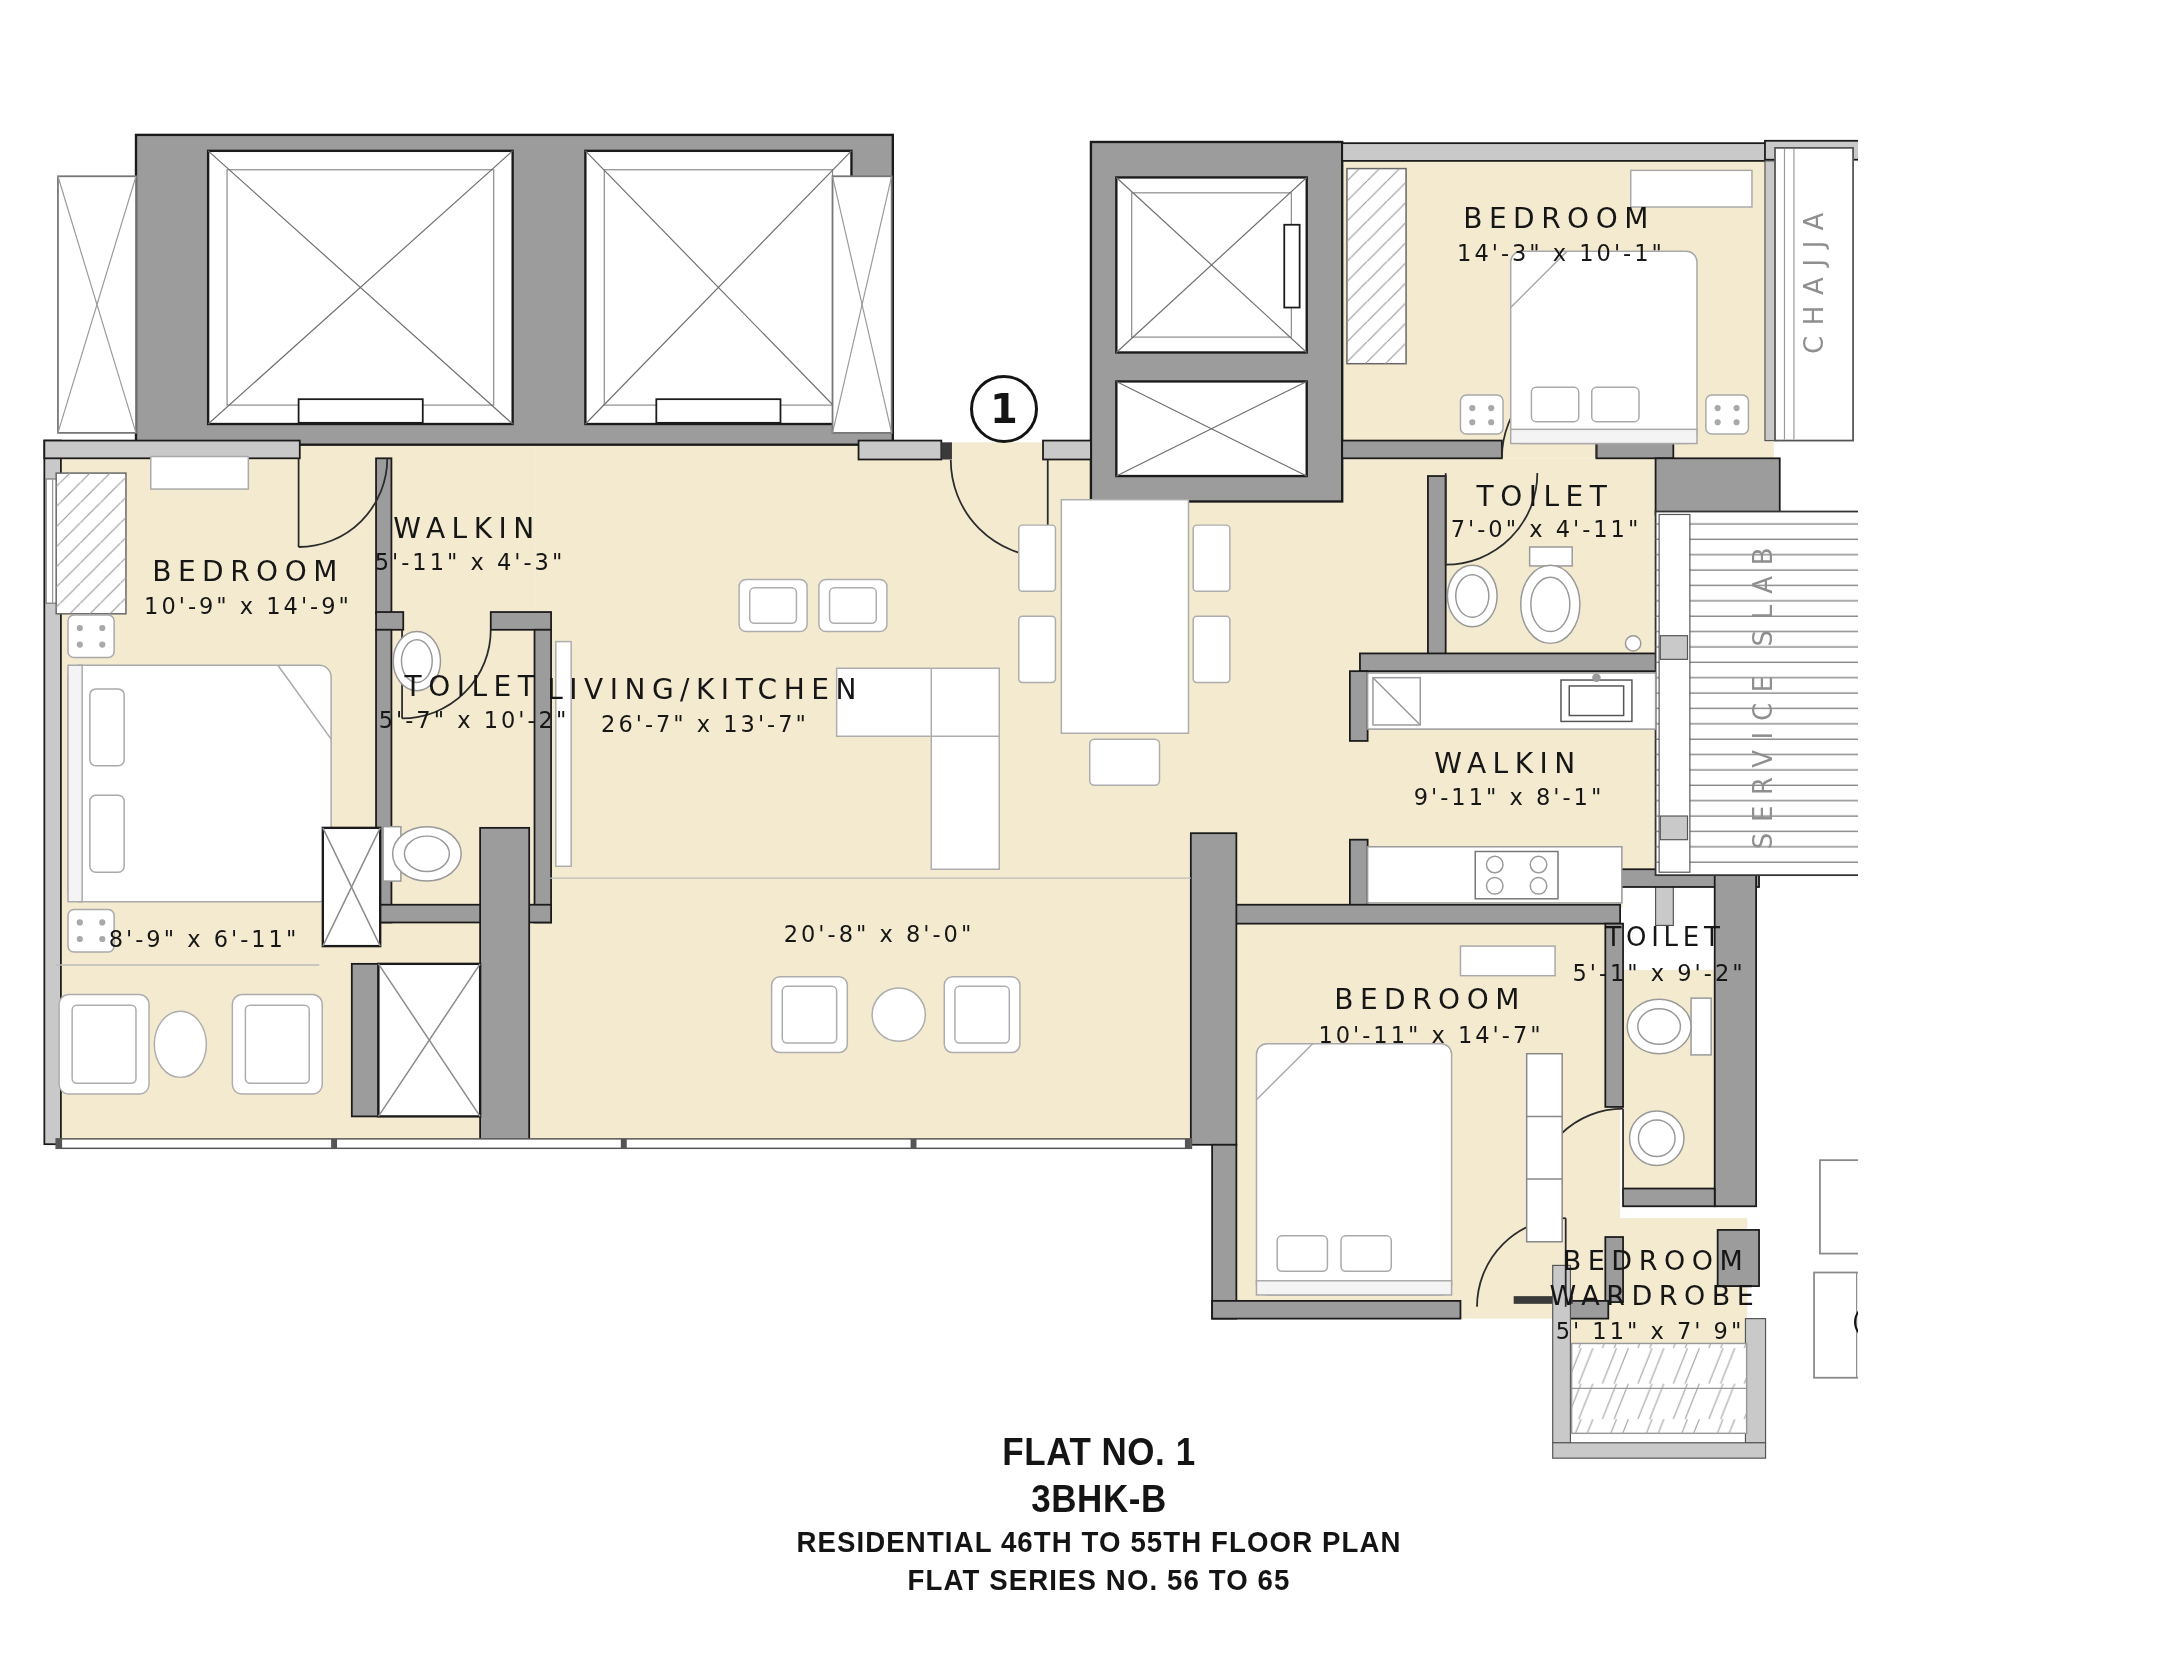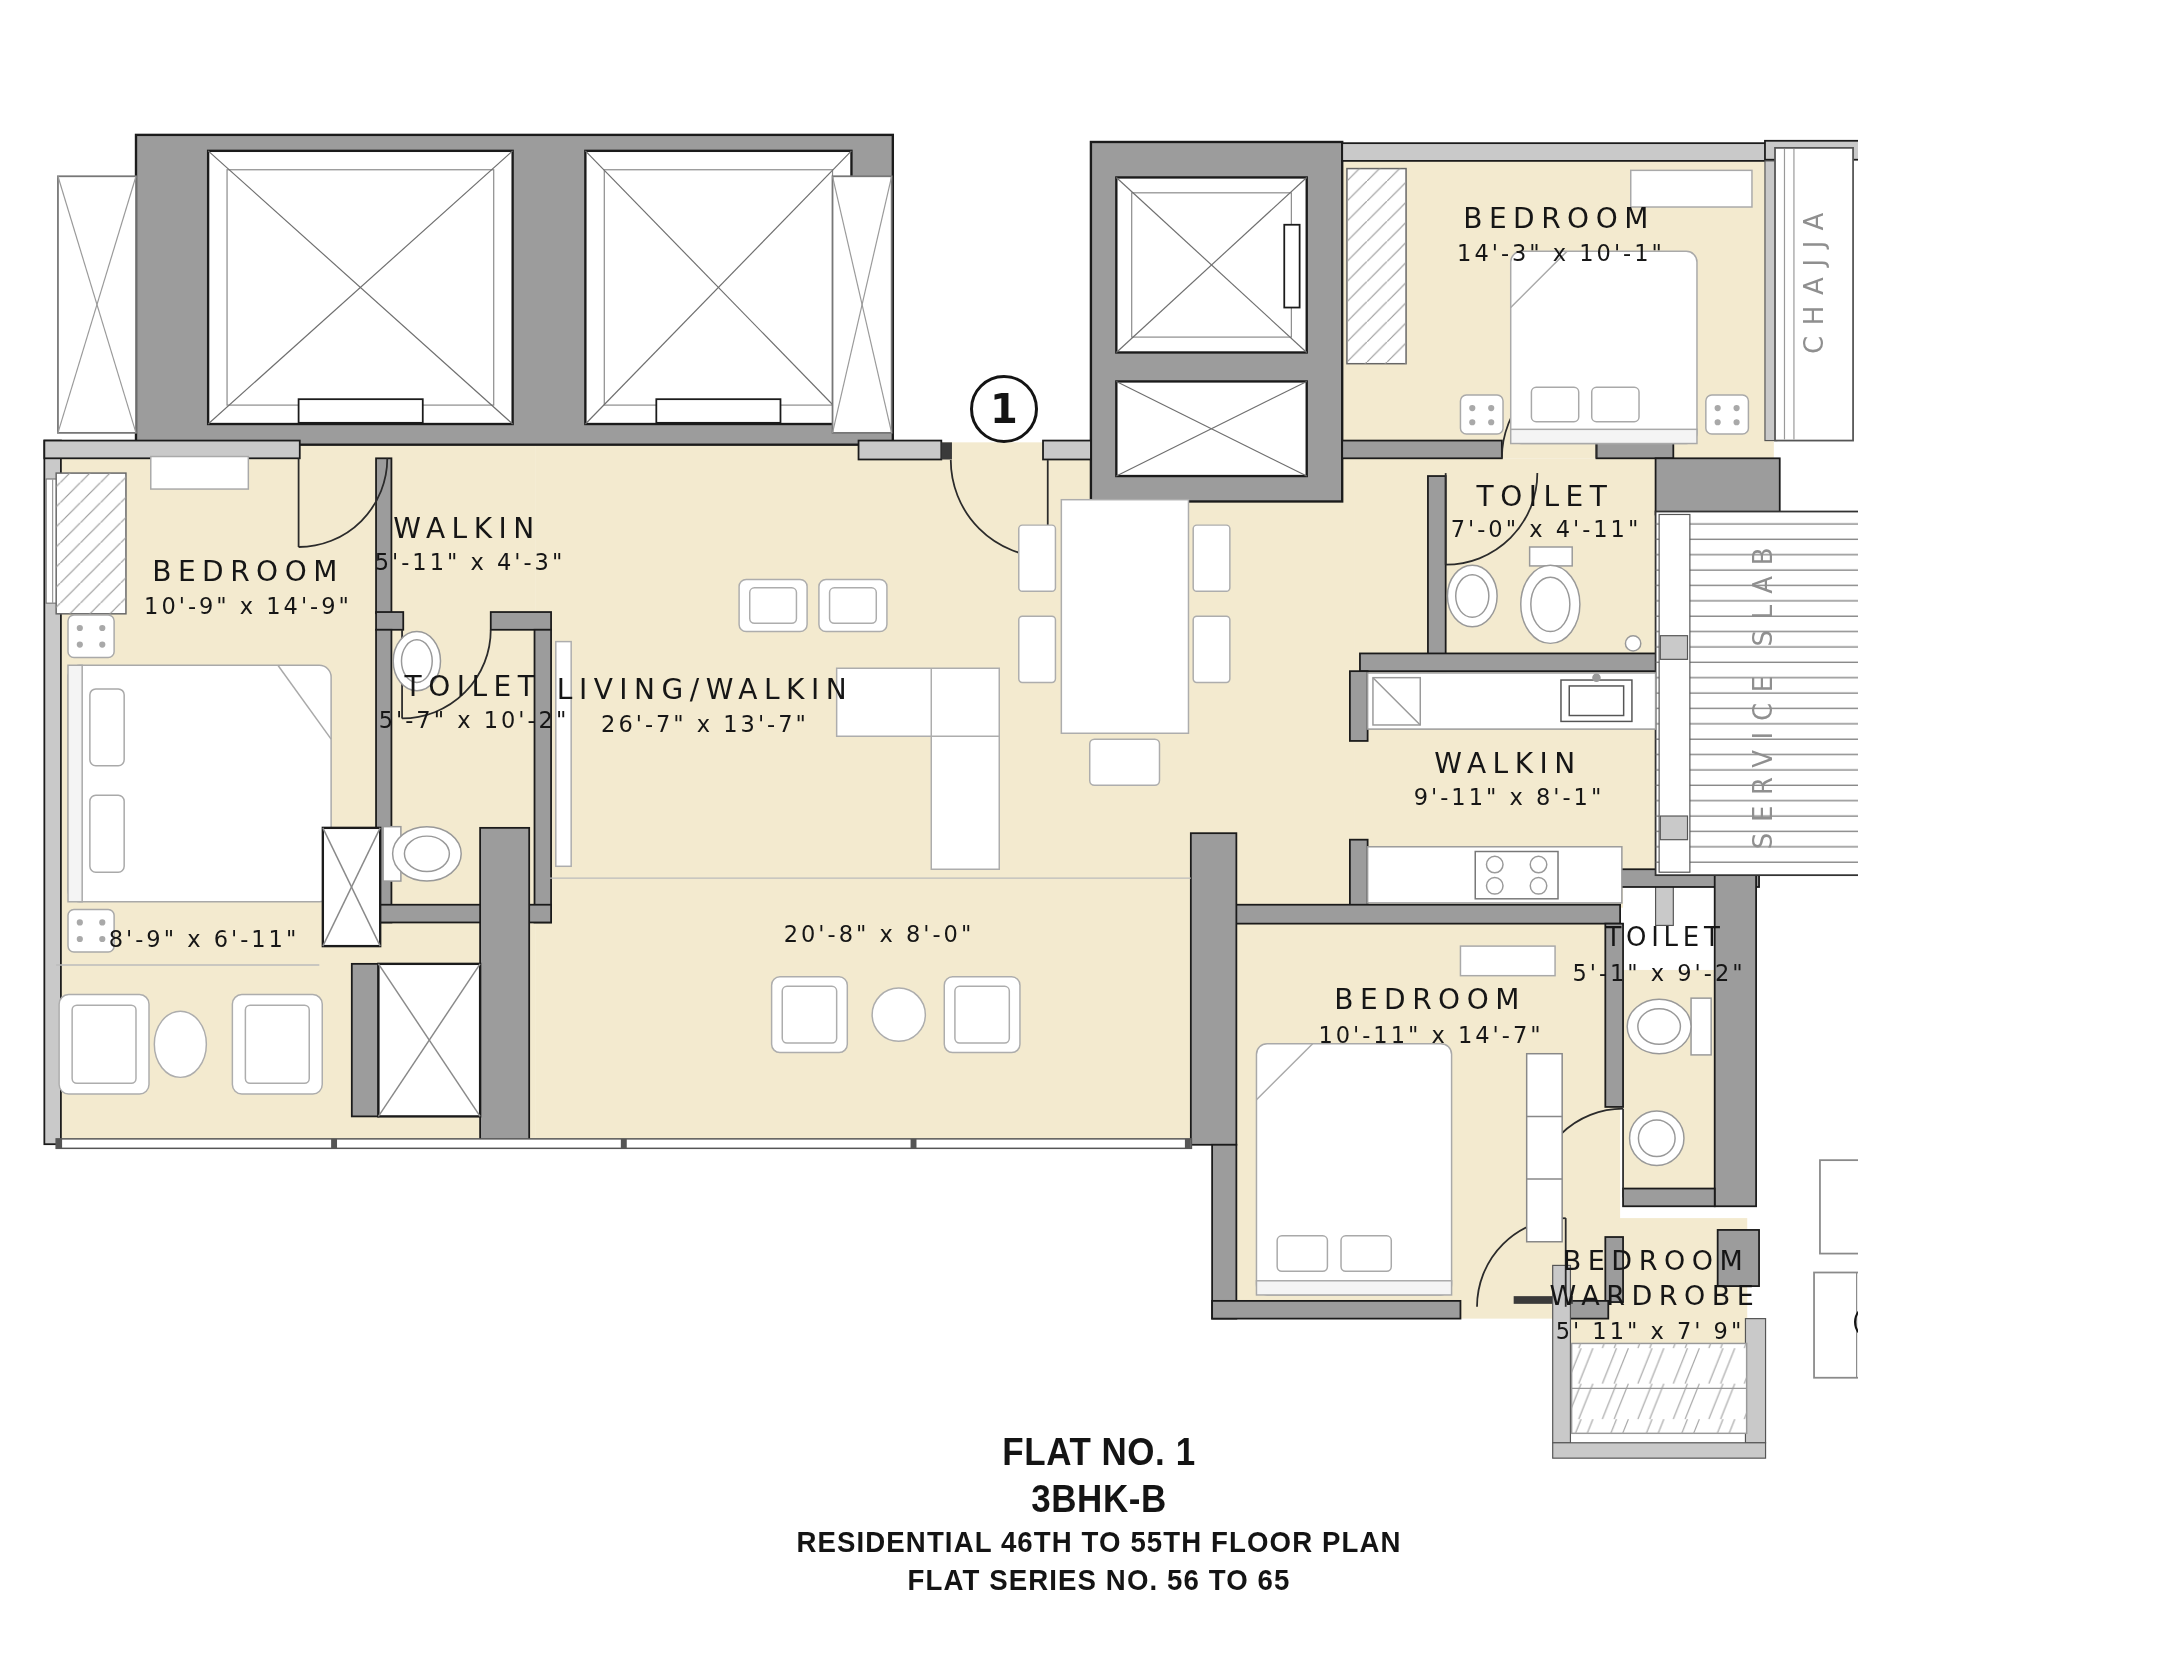--- a/index.html
+++ b/index.html
@@ -390,21 +390,21 @@
 
 <div class="lbl" style="left:467px;top:528px">WALKIN</div>
 <div class="dim" style="left:470px;top:562px">5'-11" x 4'-3"</div>
 
 <div class="lbl" style="left:248px;top:571px">BEDROOM</div>
 <div class="dim" style="left:248px;top:606px">10'-9" x 14'-9"</div>
 
 <div class="lbl" style="left:473px;top:686px">TOILET</div>
 <div class="dim" style="left:474px;top:720px">5'-7" x 10'-2"</div>
 
-<div class="lbl" style="left:705px;top:689px">LIVING/WALKIN</div>
+<div class="lbl" style="left:705px;top:689px">LIVING/KITCHEN</div>
 <div class="dim" style="left:705px;top:724px">26'-7" x 13'-7"</div>
 
 <div class="lbl" style="left:1508px;top:763px">WALKIN</div>
 <div class="dim" style="left:1509px;top:797px">9'-11" x 8'-1"</div>
 
 <div class="dim" style="left:204px;top:939px">8'-9" x 6'-11"</div>
 <div class="dim" style="left:879px;top:934px">20'-8" x 8'-0"</div>
 
 <div class="lbl" style="left:1430px;top:999px">BEDROOM</div>
 <div class="dim" style="left:1431px;top:1035px">10'-11" x 14'-7"</div>

